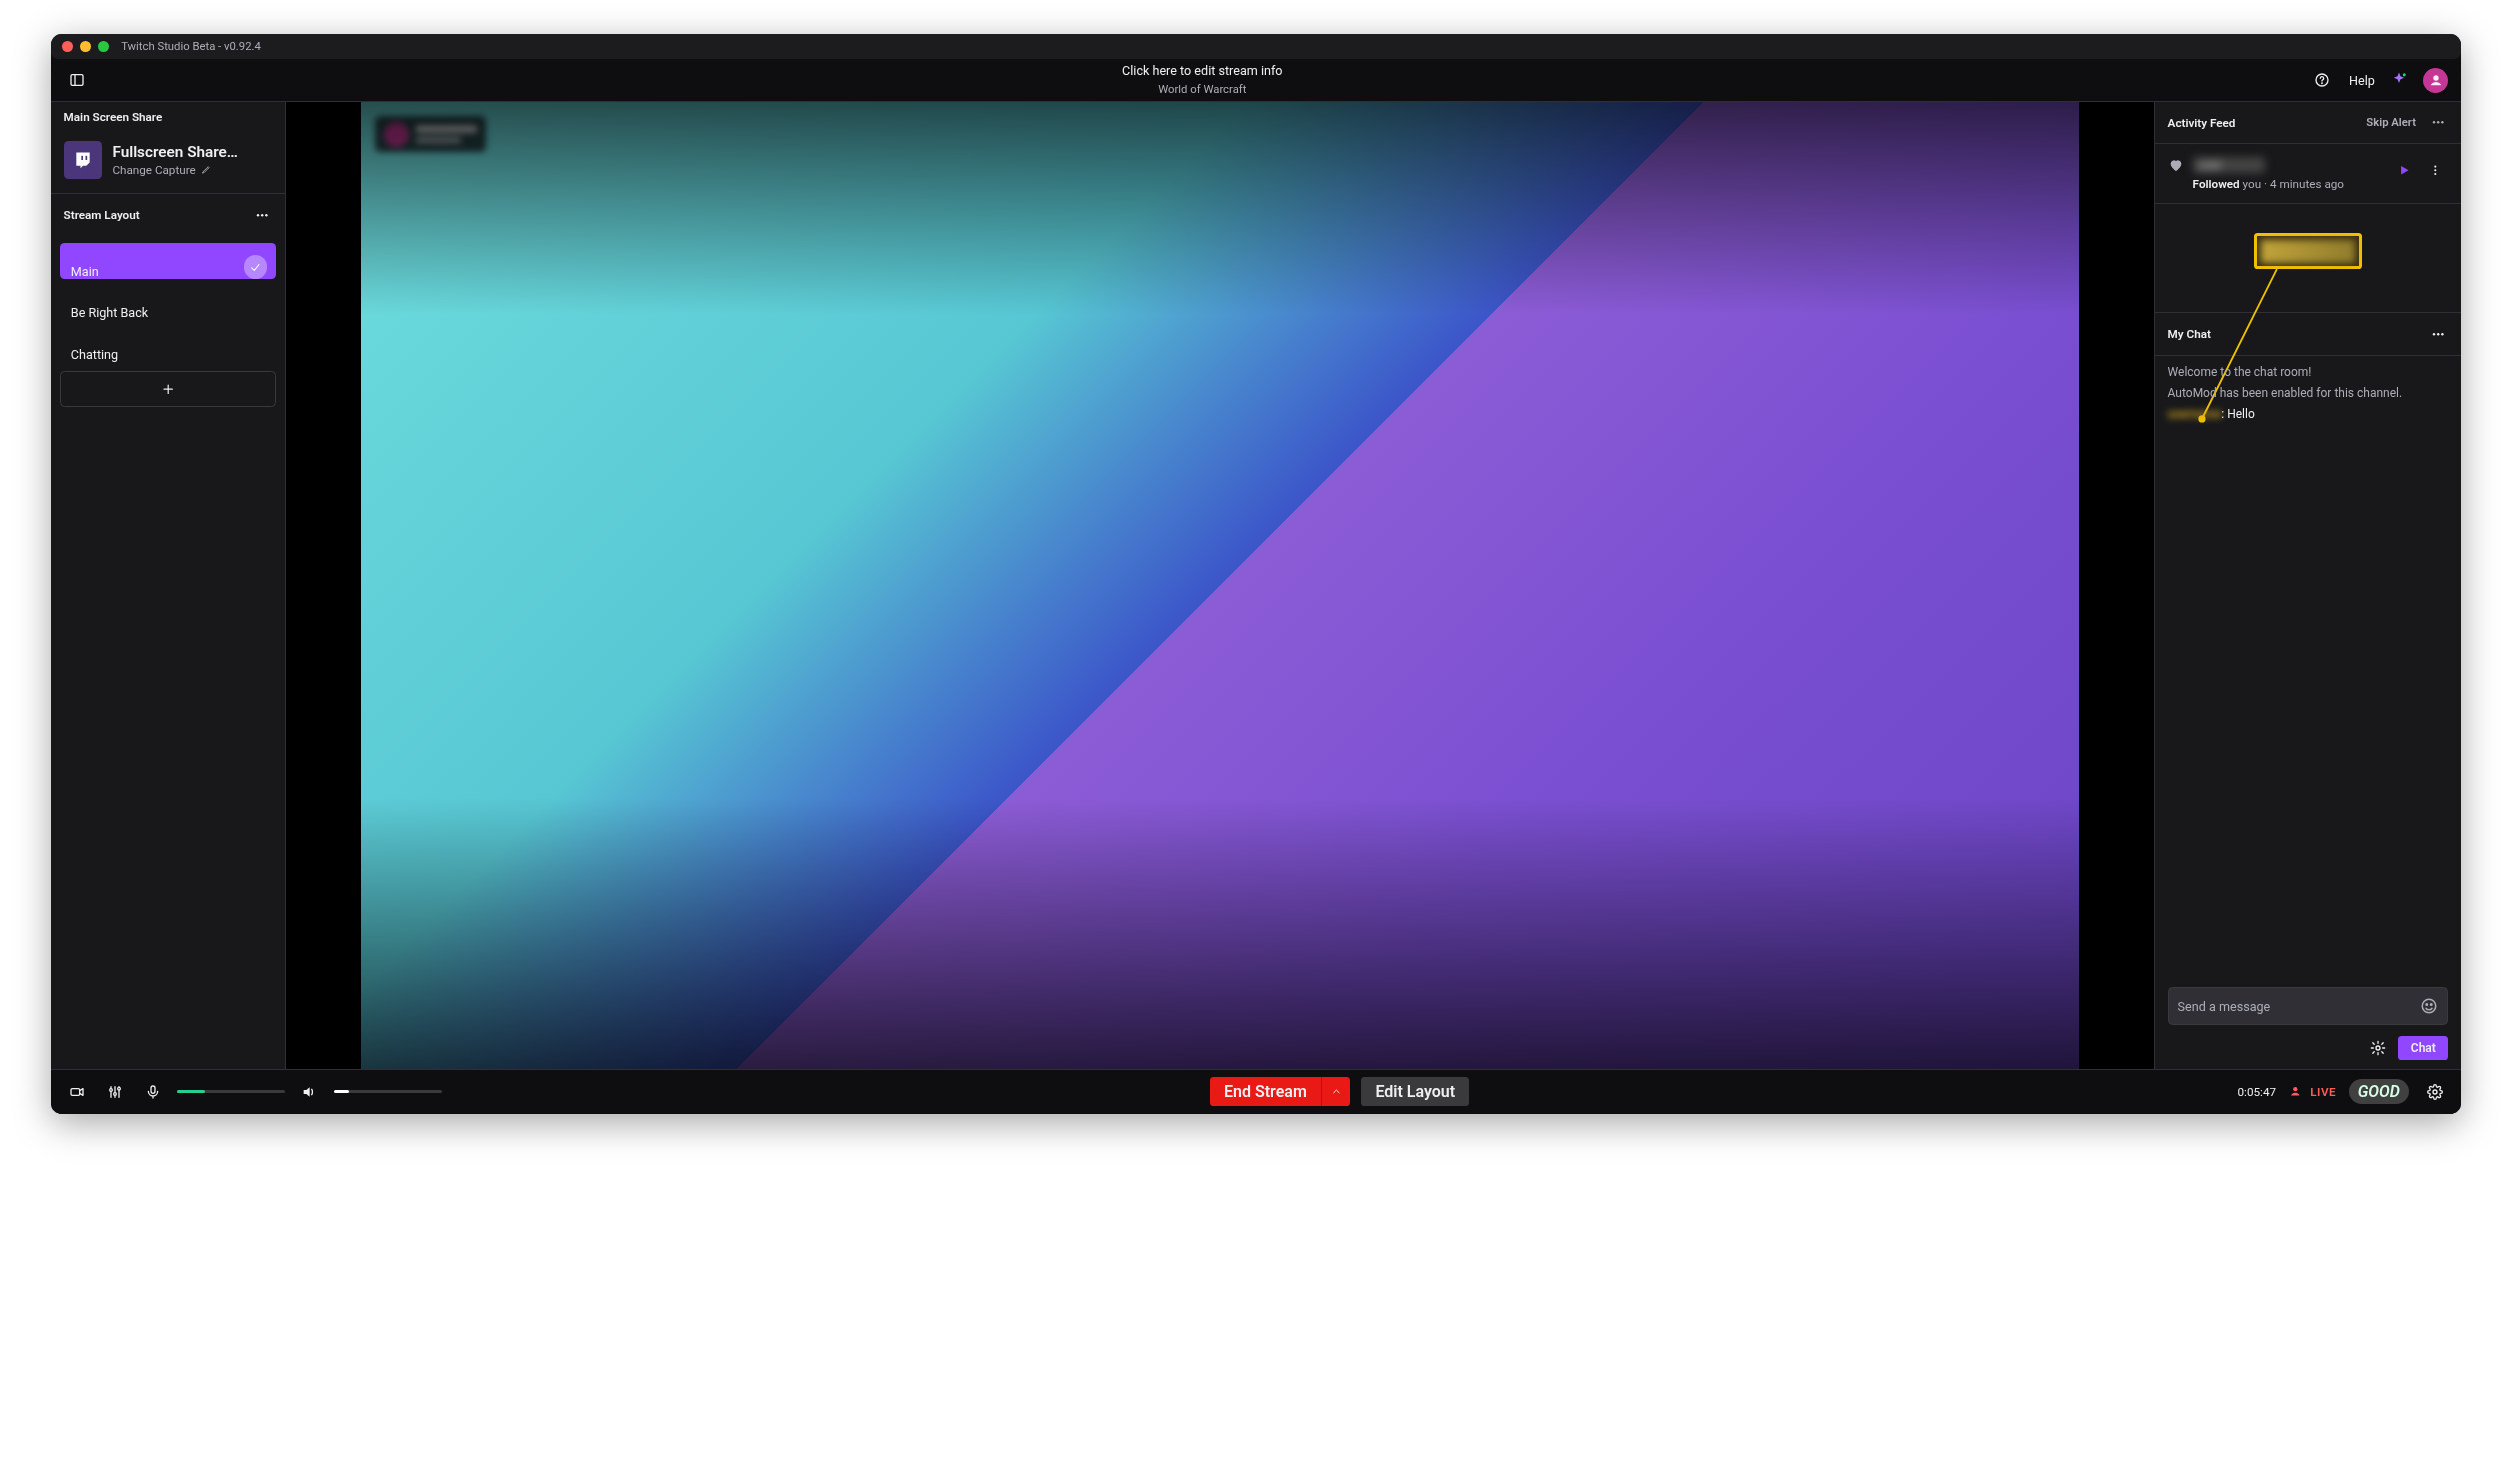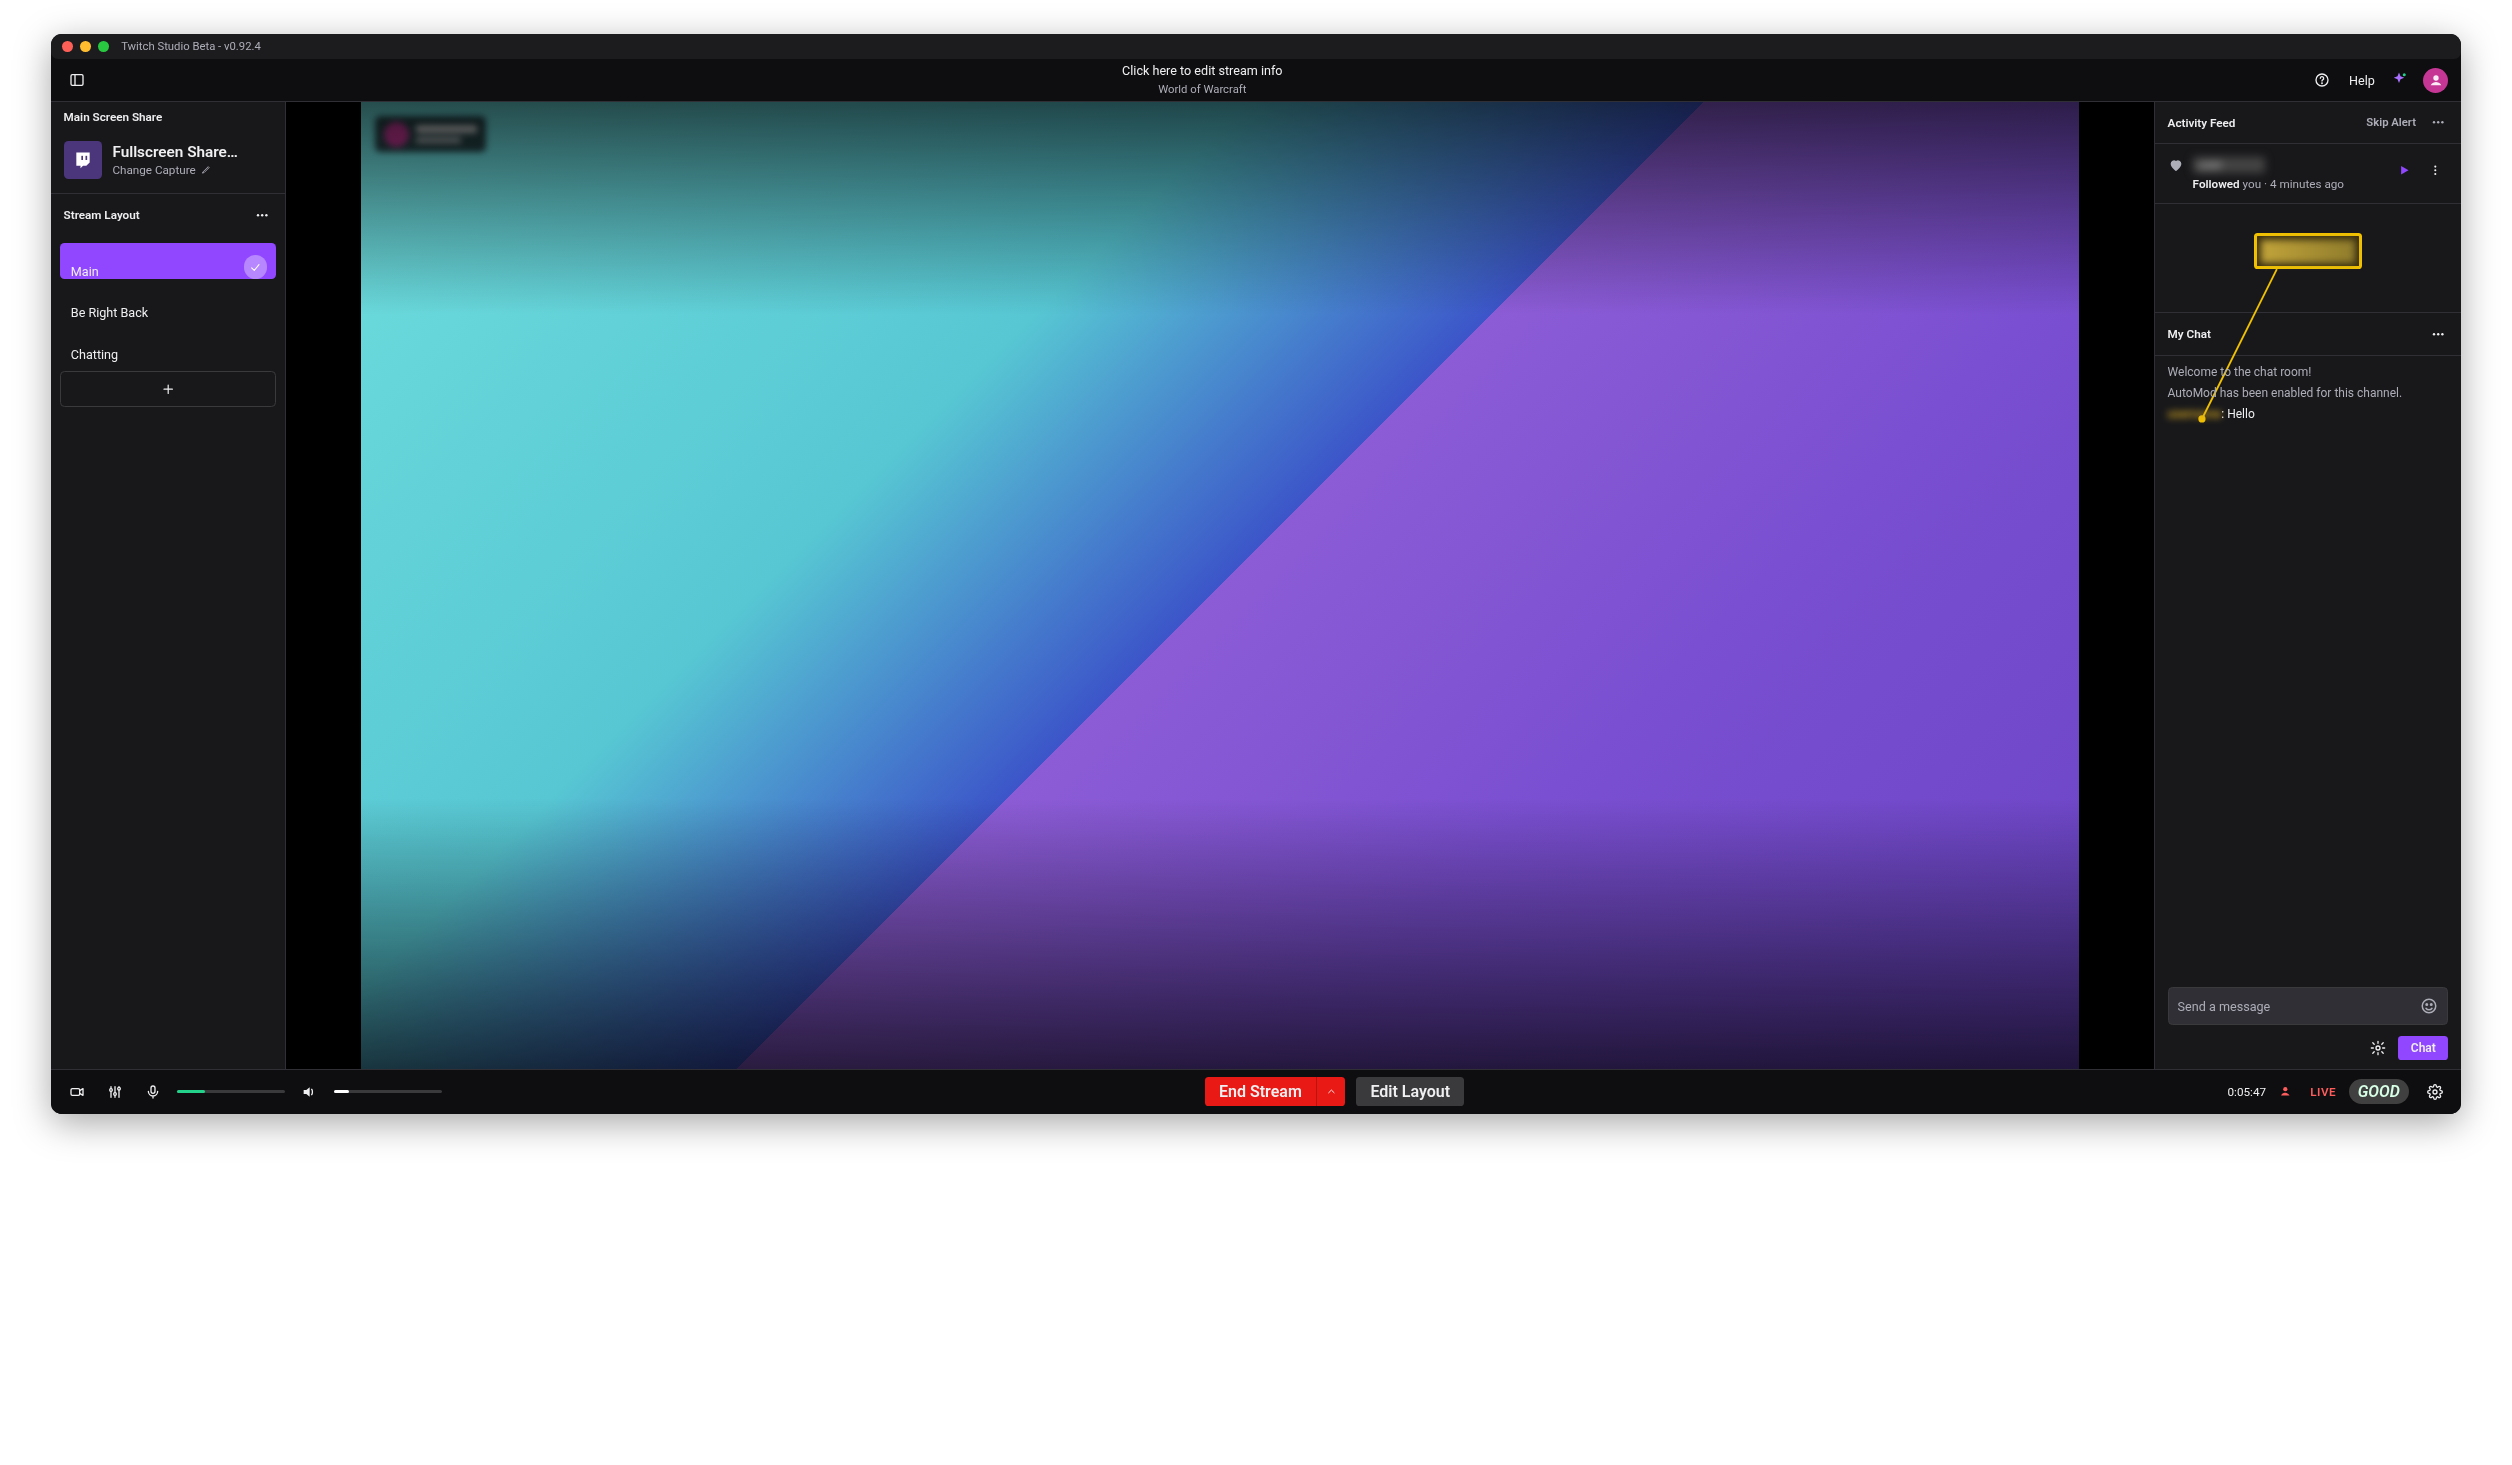--- a/index.html
+++ b/index.html
@@ -104,21 +104,21 @@
   .mic-slider{width:108px;} .mic-slider .fill{width:26%;background:#23d18b;}
   .spk-slider{width:108px;} .spk-slider .fill{width:14%;background:#fff;}
   .bb-center{flex:1;display:flex;justify-content:center;gap:10.8px;}
   .btn { height:29px; border-radius:3.6px; display:flex; align-items:center; justify-content:center; padding:0 14.4px; font-size:16px; font-weight:600; cursor:pointer; }
   .btn-red{ background:var(--red);}
   .btn-split{ display:flex; gap:0;}
   .btn-split .main{border-radius:3.6px 0 0 3.6px;}
   .btn-split .caret{ width:29px; background:var(--red); border-left:0.9px solid rgba(0,0,0,.2); border-radius:0 3.6px 3.6px 0; display:flex;align-items:center;justify-content:center;}
   .btn-grey{ background:#3a3a3d;}
   .bb-right{ display:flex; align-items:center; gap:12.6px; font-size:11.7px;}
-  .live-dot{ color:#ff5c5c; display:flex; align-items:center; gap:19px; font-weight:600; letter-spacing:0.5px;}
+  .live-dot{ color:#ff5c5c; display:flex; align-items:center; gap:9px; font-weight:600; letter-spacing:0.5px;}
   .good-pill { background:#404040; color:#d7ffe6; font-size:16px; padding:2.7px 9px; border-radius:901px; font-weight:600;font-style:italic;}
 
   svg{display:block;}
   .svg-stroke{stroke:currentColor;fill:none;stroke-width:2;stroke-linecap:round;stroke-linejoin:round;}
 
   .annotation-line { position:absolute; pointer-events:none; }
 </style>
 </head>
 <body>
 

